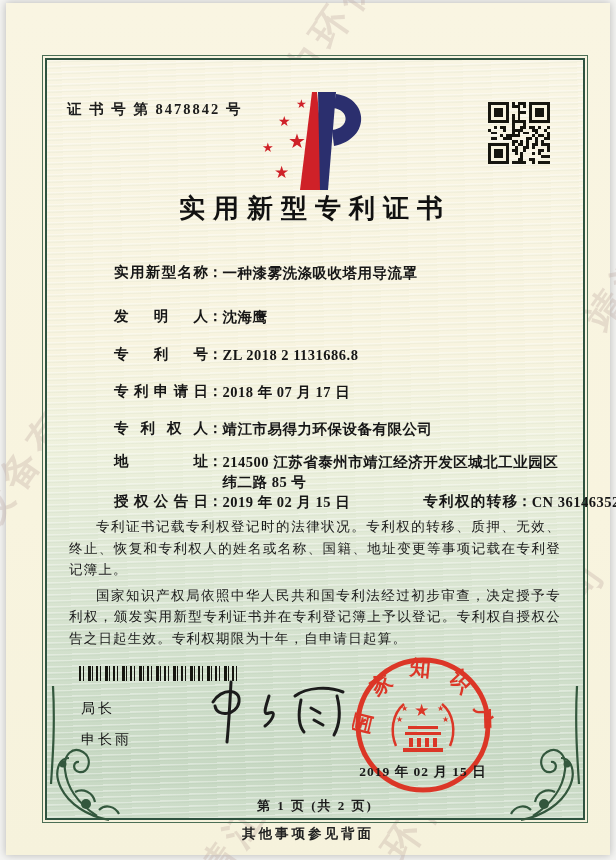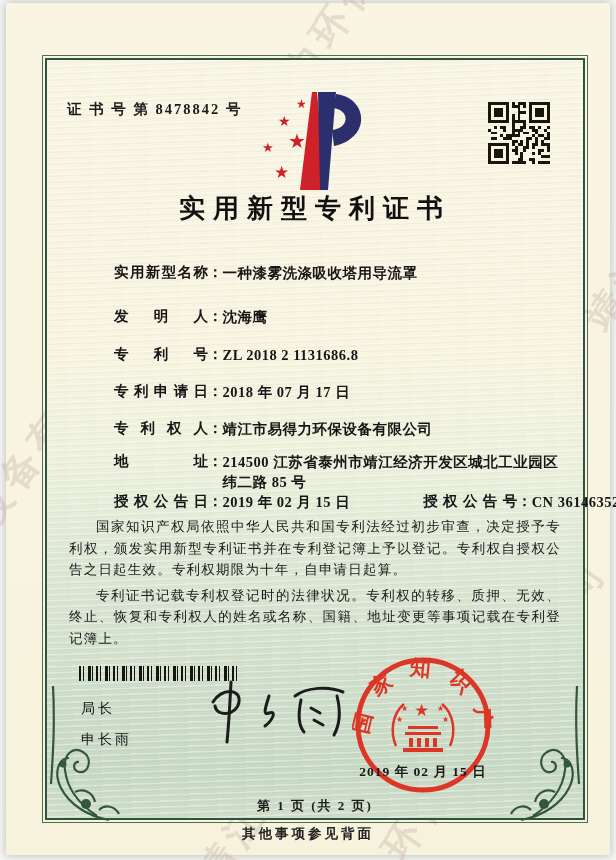--- a/index.html
+++ b/index.html
@@ -276,30 +276,30 @@
         <div class="row" style="top:189px">
           <span class="lbl">地址</span>
             <span class="colon">：</span>
             <span class="val" style="max-width:380px">214500 江苏省泰州市靖江经济开发区城北工业园区纬二路 85 号</span>
         </div>
         <div class="row" style="top:229px">
           <span class="lbl">授权公告日</span>
             <span class="colon">：</span>
             <span class="val" style="flex:none">2019 年 02 月 15 日</span>
           <span class="pair2">
-            <span class="lbl">授权公告号</span>
+            <span class="lbl">专利权的转移</span>
               <span class="colon">：</span>
               <span class="val" style="flex:none">CN 361463524 U</span>
           </span>
         </div>
       </div>
 
       <div class="paras">
+        <p>专利证书记载专利权登记时的法律状况。专利权的转移、质押、无效、终止、恢复和专利权人的姓名或名称、国籍、地址变更等事项记载在专利登记簿上。</p>
         <p>国家知识产权局依照中华人民共和国专利法经过初步审查，决定授予专利权，颁发实用新型专利证书并在专利登记簿上予以登记。专利权自授权公告之日起生效。专利权期限为十年，自申请日起算。</p>
-        <p>专利证书记载专利权登记时的法律状况。专利权的转移、质押、无效、终止、恢复和专利权人的姓名或名称、国籍、地址变更等事项记载在专利登记簿上。</p>
       </div>
 
       <div class="barcode"></div>
 
       <div class="signer">
         <div>局长</div>
         <div>申长雨</div>
       </div>
 
       <div class="signature">

